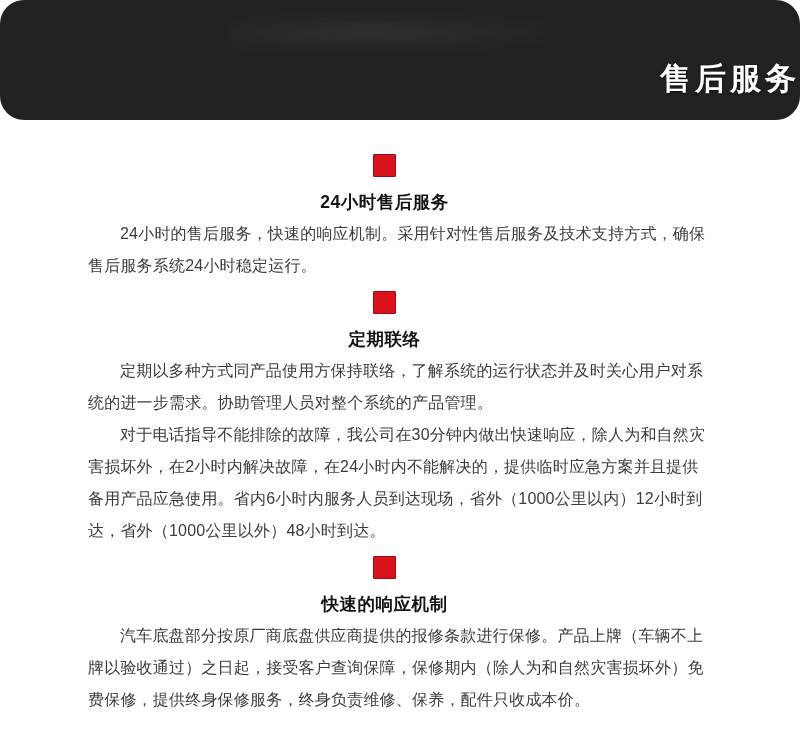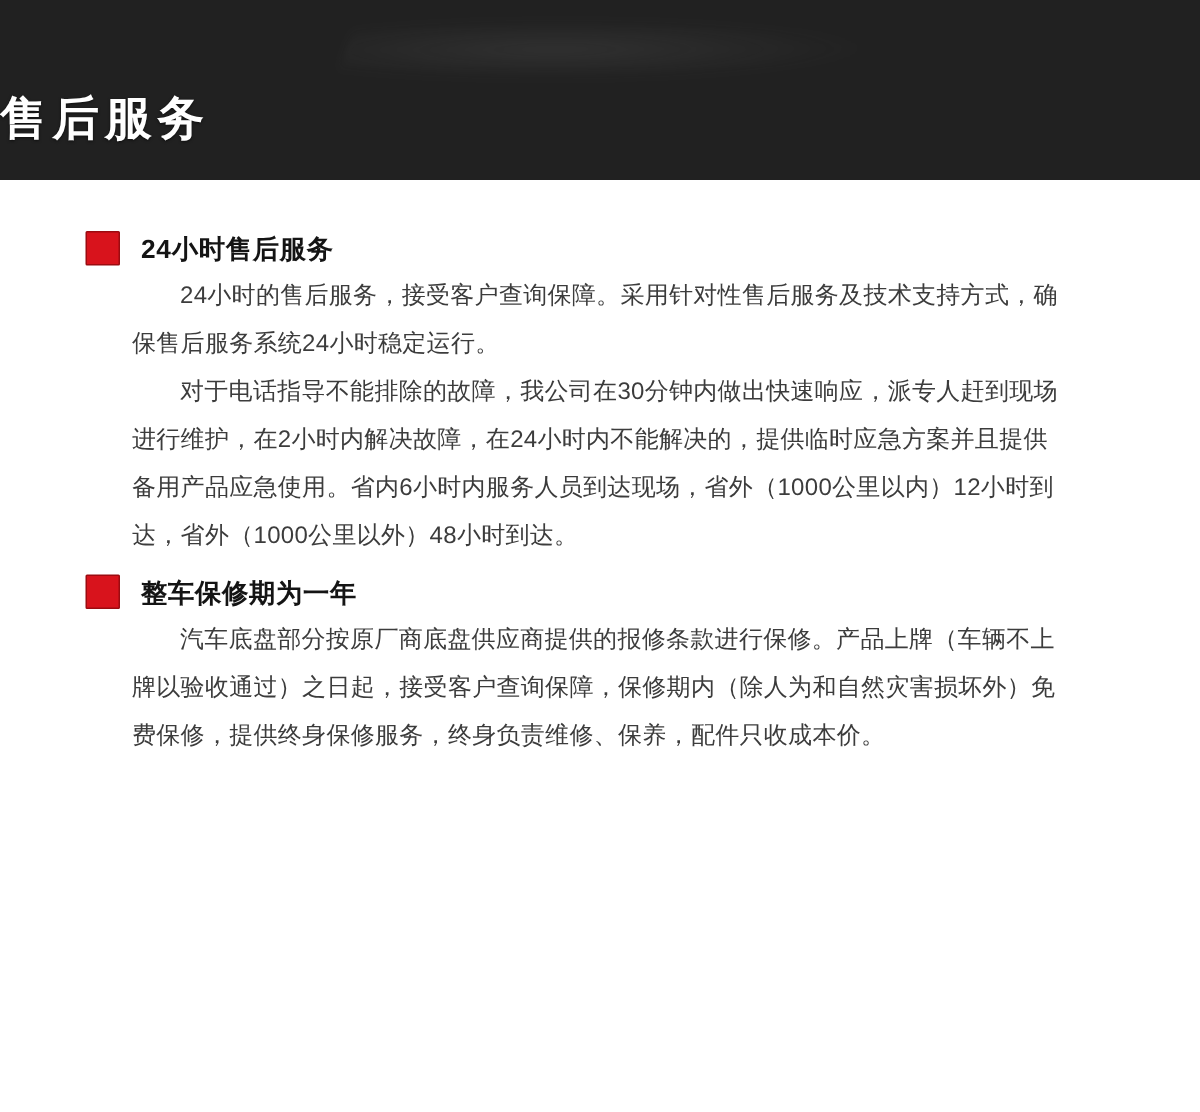--- a/index.html
+++ b/index.html
@@ -19,22 +19,23 @@
   }
 
   
   .banner {
     width: 100%;
     height: 120px;
     background: var(--header-bg, #212121);
     position: relative;
     display: flex;
     align-items: flex-end;
-    justify-content: flex-start;
+    justify-content: flex-end;
     overflow: hidden;
+    border-radius: 24px;
   }
   .banner-title {
     color: #ffffff;
     font-size: 31px;
     font-weight: bold;
     letter-spacing: 4px;
     line-height: 1;
     margin-bottom: 26px;
     text-shadow: 0 1px 2px rgba(0,0,0,0.6);
   }
@@ -52,20 +53,21 @@
 
   
   .content {
     padding: 34px 88px 0 57px;
   }
   .heading-row {
     display: flex;
     align-items: center;
     gap: 14px;
     margin: 9px 0 5px 0;
+    flex-direction: column;
   }
   .section:first-child .heading-row { margin-top: 0; }
   .bullet {
     width: 23px;
     height: 23px;
     flex: 0 0 23px;
     background: var(--accent, #d8131c);
     border: 1px solid #9c0b10;
     border-radius: 1px;
   }
@@ -96,30 +98,37 @@
     <div class="banner-title">售后服务</div>
   </div>
 
   <div class="content">
 
     <div class="section">
       <div class="heading-row">
         <span class="bullet"></span>
         <span class="heading-text">24小时售后服务</span>
       </div>
-      <p>24小时的售后服务，接受客户查询保障。采用针对性售后服务及技术支持方式，确保售后服务系统24小时稳定运行。</p>
-    </div>
-
-
-    <div class="section">
-      <p>对于电话指导不能排除的故障，我公司在30分钟内做出快速响应，派专人赶到现场进行维护，在2小时内解决故障，在24小时内不能解决的，提供临时应急方案并且提供备用产品应急使用。省内6小时内服务人员到达现场，省外（1000公里以内）12小时到达，省外（1000公里以外）48小时到达。</p>
+      <p>24小时的售后服务，快速的响应机制。采用针对性售后服务及技术支持方式，确保售后服务系统24小时稳定运行。</p>
     </div>
 
     <div class="section">
       <div class="heading-row">
         <span class="bullet"></span>
-        <span class="heading-text">整车保修期为一年</span>
+        <span class="heading-text">定期联络</span>
+      </div>
+      <p>定期以多种方式同产品使用方保持联络，了解系统的运行状态并及时关心用户对系统的进一步需求。协助管理人员对整个系统的产品管理。</p>
+    </div>
+
+    <div class="section">
+      <p>对于电话指导不能排除的故障，我公司在30分钟内做出快速响应，除人为和自然灾害损坏外，在2小时内解决故障，在24小时内不能解决的，提供临时应急方案并且提供备用产品应急使用。省内6小时内服务人员到达现场，省外（1000公里以内）12小时到达，省外（1000公里以外）48小时到达。</p>
+    </div>
+
+    <div class="section">
+      <div class="heading-row">
+        <span class="bullet"></span>
+        <span class="heading-text">快速的响应机制</span>
       </div>
       <p>汽车底盘部分按原厂商底盘供应商提供的报修条款进行保修。产品上牌（车辆不上牌以验收通过）之日起，接受客户查询保障，保修期内（除人为和自然灾害损坏外）免费保修，提供终身保修服务，终身负责维修、保养，配件只收成本价。</p>
     </div>
 
   </div>
 </div>
 
 </body></html>

